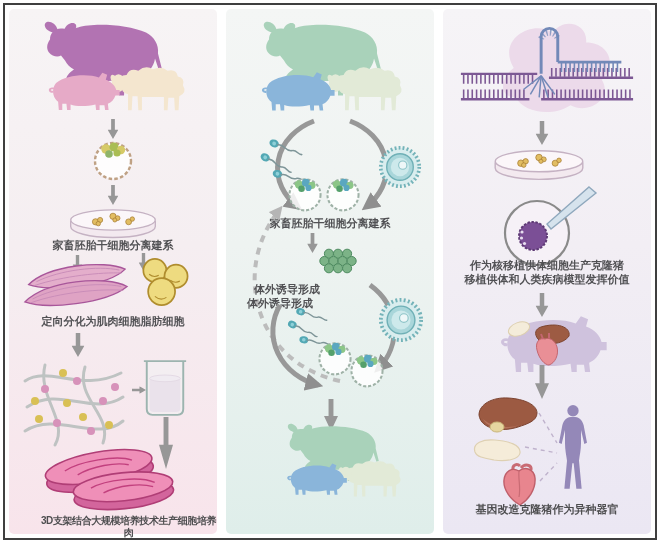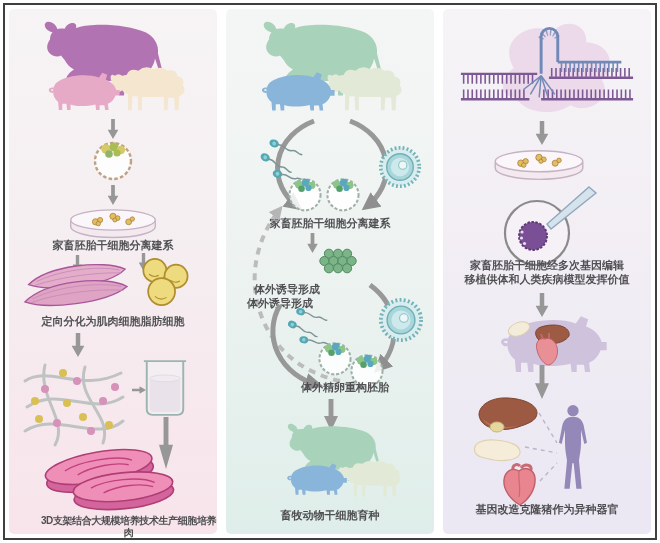--- a/index.html
+++ b/index.html
@@ -298,37 +298,35 @@
       <svg class="abs" style="left:152px;top:288px;width:46px;height:46px" viewBox="0 0 48 48">
           <use href="#sym-oocyte" width="48" height="48"></use>
         </svg>
       <svg class="abs" style="left:90px;top:330px;width:38px;height:38px" viewBox="0 0 44 44">
           <use href="#sym-blast" width="44" height="44" style="--bl-ring:#9fb2a7;--bl-c1:#8cc687;--bl-c2:#5aa7c0;--bl-c3:#55a06b"></use>
         </svg>
       <svg class="abs" style="left:122px;top:342px;width:38px;height:38px" viewBox="0 0 44 44">
           <use href="#sym-blast" width="44" height="44" style="--bl-ring:#9fb2a7;--bl-c1:#8cc687;--bl-c2:#5aa7c0;--bl-c3:#55a06b"></use>
         </svg>
 
-      <div class="lbl" style="left:30px;right:0;top:372px">体外精卵重构胚胎</div>
 
       <svg class="abs" style="left:98px;top:390px;width:14px;height:32px" viewBox="0 0 16 30" preserveAspectRatio="none">
           <use href="#sym-arrow" width="16" height="30" fill="#979797"></use>
         </svg>
 
       <svg class="abs" style="left:52px;top:410px;width:110px;height:66px" viewBox="0 0 140 85">
           <use href="#sym-cow" width="140" height="85" fill="#a9d2ba"></use>
         </svg>
       <svg class="abs" style="left:112px;top:448px;width:68px;height:44px" viewBox="0 0 112 70">
           <use href="#sym-sheep" width="112" height="70" fill="#e2ead7"></use>
         </svg>
       <svg class="abs" style="left:58px;top:450px;width:64px;height:38px" viewBox="0 0 110 64">
           <use href="#sym-pig" width="110" height="64" fill="#8ab5da"></use>
         </svg>
 
-      <div class="lbl cap" style="top:500px">畜牧动物干细胞育种</div>
     </div>
 
     <div class="panel panel-right">
       <svg class="abs" style="left:14px;top:8px;width:180px;height:100px" viewBox="0 0 184 102">
         <path d="M58,52 C40,22 78,2 98,16 C108,0 134,6 132,26 C156,26 164,50 148,64 C160,84 134,100 116,90 C98,102 68,98 60,82 C42,82 44,62 58,52 Z" fill="#ecdaea"></path>
         <g stroke="#7c5894">
           <line x1="4" y1="58" x2="82" y2="58" stroke-width="2.4"></line>
           <line x1="6" y1="63.5" x2="80" y2="63.5" stroke-width="9" stroke-dasharray="1.6 2.8"></line>
           <line x1="4" y1="84" x2="74" y2="84" stroke-width="2.4"></line>
           <line x1="6" y1="78.5" x2="72" y2="78.5" stroke-width="9" stroke-dasharray="1.6 2.8"></line>
@@ -362,21 +360,21 @@
 
       <svg class="abs" style="left:50px;top:178px;width:104px;height:84px" viewBox="0 0 104 84">
         <circle cx="44" cy="46" r="32" fill="#f6f1f7" stroke="#8a8a8a" stroke-width="2.2"></circle>
         <polygon points="96,0 103,6 58,42 54,37" fill="#d6e3ed" stroke="#8fa8bd" stroke-width="1.4"></polygon>
         <circle cx="40" cy="49" r="14" fill="#7b4f96" stroke="#5e3a75" stroke-width="2" stroke-dasharray="2.4 1.6"></circle>
         <circle cx="29" cy="45" r="1.6" fill="#e8def0"></circle>
           <circle cx="28.5" cy="51" r="1.6" fill="#e8def0"></circle>
           <circle cx="31.5" cy="56.5" r="1.6" fill="#e8def0"></circle>
       </svg>
 
-      <div class="lbl" style="top:250px">家畜胚胎干细胞经多次基因编辑</div>
+      <div class="lbl" style="top:250px">作为核移植供体细胞生产克隆猪</div>
       <div class="lbl" style="top:264px">移植供体和人类疾病模型发挥价值</div>
 
       <svg class="abs" style="left:92px;top:284px;width:14px;height:24px" viewBox="0 0 16 30">
           <use href="#sym-arrow" width="16" height="30" fill="#979797"></use>
         </svg>
 
       <svg class="abs" style="left:34px;top:300px;width:150px;height:66px" viewBox="0 0 150 66">
         <use href="#sym-pig" width="150" height="66" fill="#cfc2dd"></use>
         <ellipse cx="42" cy="20" rx="11" ry="6.5" transform="rotate(-20 42 20)" fill="#f4ecda" stroke="#ddcfae" stroke-width="1"></ellipse>
         <path d="M64,18 C80,13 94,18 92,27 C86,36 68,37 61,30 C57,25 58,20 64,18 Z" fill="#9d5b43" stroke="#7e4631" stroke-width="1"></path>

